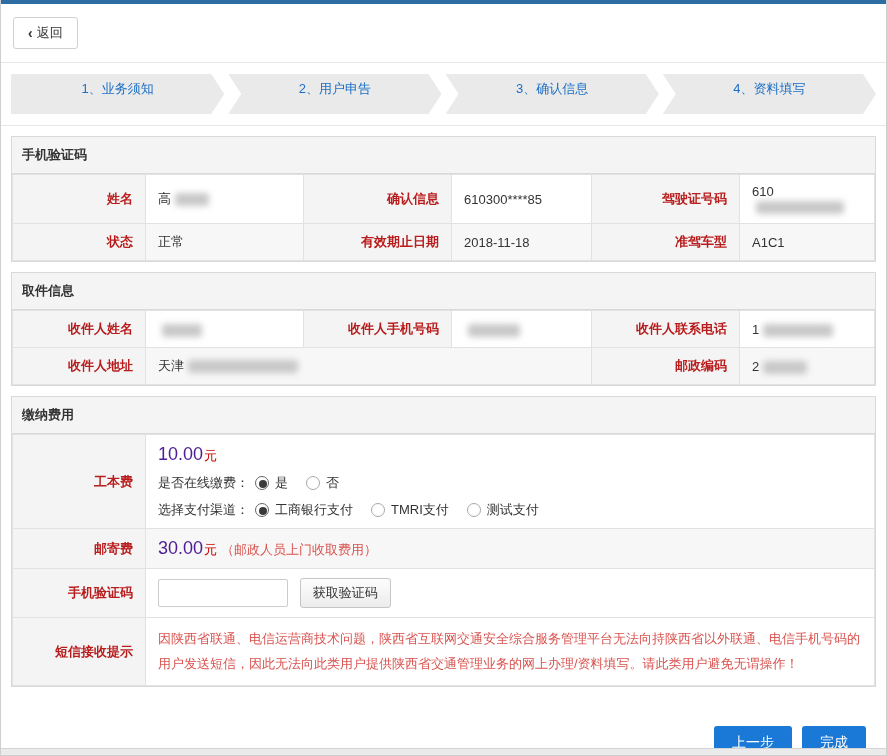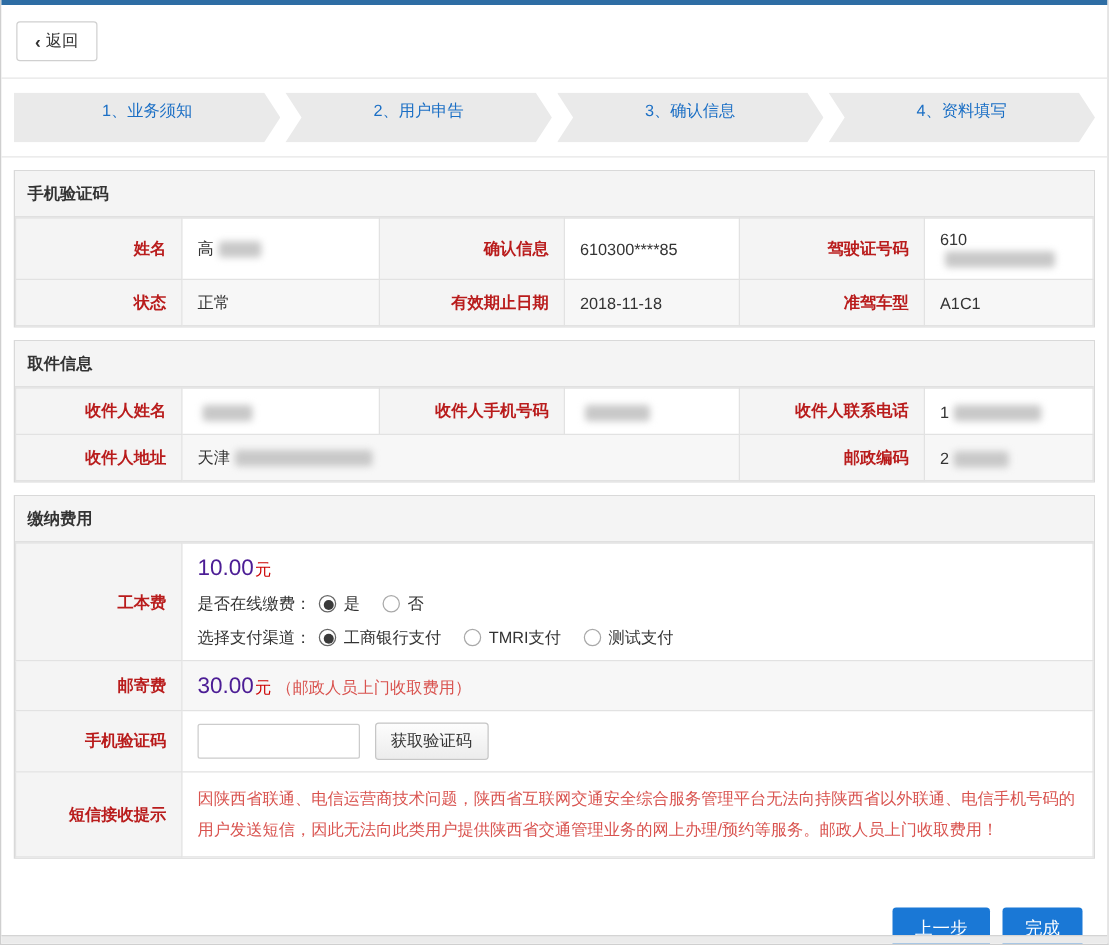--- a/index.html
+++ b/index.html
@@ -247,21 +247,21 @@
       <tr>
         <td class="lab">手机验证码</td>
         <td class="val">
           <input class="code-input" type="text" style="">
           <button class="code-btn">获取验证码</button>
         </td>
       </tr>
       <tr>
         <td class="lab">短信接收提示</td>
         <td class="val">
-          <div class="notice">因陕西省联通、电信运营商技术问题，陕西省互联网交通安全综合服务管理平台无法向持陕西省以外联通、电信手机号码的用户发送短信，因此无法向此类用户提供陕西省交通管理业务的网上办理/预约等服务。邮政人员上门收取费用！</div>
+          <div class="notice">因陕西省联通、电信运营商技术问题，陕西省互联网交通安全综合服务管理平台无法向持陕西省以外联通、电信手机号码的用户发送短信，因此无法向此类用户提供陕西省交通管理业务的网上办理/资料填写。请此类用户避免无谓操作！</div>
         </td>
       </tr>
     </tbody>
       </table>
   </div>
 
   <div class="footer-actions">
     <button class="btn-primary">上一步</button>
     <button class="btn-primary">完成</button>
   </div>

